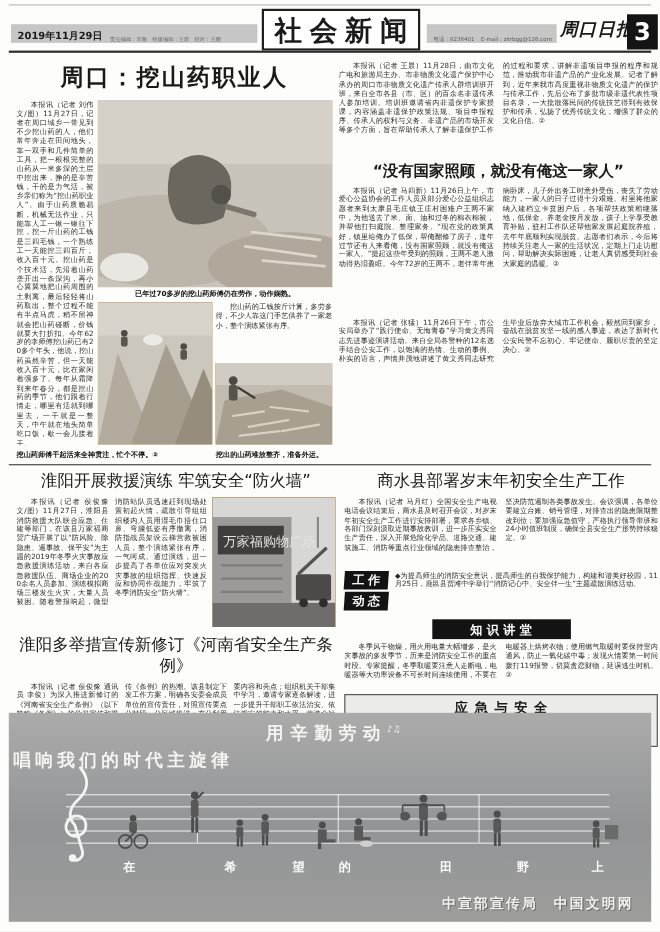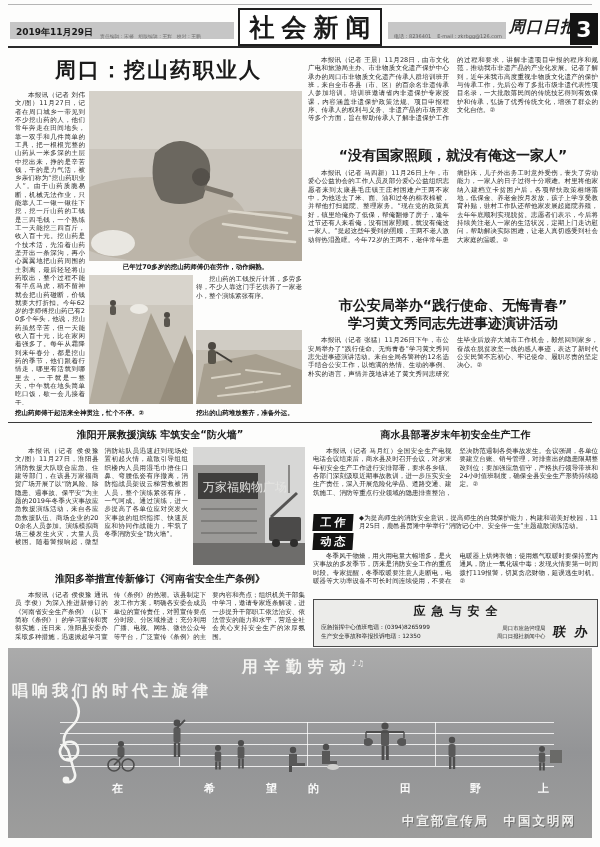--- a/index.html
+++ b/index.html
@@ -34,21 +34,21 @@
   .pageno { position:absolute; left:570px; top:13px; width:28px; height:32px; background:#141414;
     color:#fff; font-size:22px; font-weight:bold; display:flex; align-items:center; justify-content:center; }
 
   
   .main-left { position:absolute; left:15px; top:56px; width:287px; }
   .main-right { position:absolute; left:308px; top:56px; width:290px; }
   .h-big { font-size:21px; font-weight:bold; text-align:center; letter-spacing:2px; margin-bottom:7px; }
   .h-med { font-size:16px; font-weight:bold; text-align:center; letter-spacing:1px; margin-bottom:5px; }
   .h-sub { font-size:14px; font-weight:bold; text-align:center; margin:7px 0 4px; }
   .h-two { font-size:14px; font-weight:bold; text-align:center; line-height:1.3; margin:7px 0 4px; }
-  .h-small { font-size:10px; font-weight:bold; text-align:center; margin-bottom:5px; }
+  .h-small { font-size:15px; font-weight:normal; text-align:center; margin-bottom:5px; }
 
   .art1-grid { display:flex; gap:4px; }
   .art1-col { width:70px; height:314px; }
   .art1-right { width:213px; }
   .photo { position:relative; overflow:hidden; background:#a16207; }
   .photo svg { display:block; width:100%; height:100%; }
   .photo1 { height:170px; }
   .cap1 { text-align:center; margin:2px 0 3px; }
   .art1-row { display:flex; gap:3px; }
   .photo2 { width:104px; height:129px; }
@@ -198,24 +198,20 @@
       <div class="cap">挖出的山药堆放整齐，准备外运。</div>
     </div>
   </div>
 
   <div class="main-right">
     <div class="body2 art2-body tiny">本报讯（记者 王晨）11月28日，由市文化广电和旅游局主办、市非物质文化遗产保护中心承办的周口市非物质文化遗产传承人群培训班开班，来自全市各县（市、区）的百余名非遗传承人参加培训。培训班邀请省内非遗保护专家授课，内容涵盖非遗保护政策法规、项目申报程序、传承人的权利与义务、非遗产品的市场开发等多个方面，旨在帮助传承人了解非遗保护工作的过程和要求，讲解非遗项目申报的程序和规范，推动我市非遗产品的产业化发展。记者了解到，近年来我市高度重视非物质文化遗产的保护与传承工作，先后公布了多批市级非遗代表性项目名录，一大批散落民间的传统技艺得到有效保护和传承，弘扬了优秀传统文化，增强了群众的文化自信。②</div>
 
     <div class="h-sub">“没有国家照顾，就没有俺这一家人”</div>
     <div class="body2 art3-body tiny">本报讯（记者 马四新）11月26日上午，市爱心公益协会的工作人员及部分爱心公益组织志愿者来到太康县毛庄镇王庄村困难户王两不家中，为他送去了米、面、油和过冬的棉衣棉被，并帮他打扫庭院、整理家务。“现在党的政策真好，镇里给俺办了低保，帮俺翻修了房子，逢年过节还有人来看俺，没有国家照顾，就没有俺这一家人。”提起这些年受到的照顾，王两不老人激动得热泪盈眶。今年72岁的王两不，老伴常年患病卧床，儿子外出务工时意外受伤，丧失了劳动能力，一家人的日子过得十分艰难。村里将他家纳入建档立卡贫困户后，各项帮扶政策相继落地，低保金、养老金按月发放，孩子上学享受教育补贴，驻村工作队还帮他家发展起庭院养殖，去年年底顺利实现脱贫。志愿者们表示，今后将持续关注老人一家的生活状况，定期上门走访慰问，帮助解决实际困难，让老人真切感受到社会大家庭的温暖。②</div>
 
-    <div class="h-two">
-      <div>市公安局举办“践行使命、无悔青春”</div>
-      <div>学习黄文秀同志先进事迹演讲活动</div>
-    </div>
     <div class="body2 art4-body tiny">本报讯（记者 张猛）11月26日下午，市公安局举办了“践行使命、无悔青春”学习黄文秀同志先进事迹演讲活动。来自全局各警种的12名选手结合公安工作，以饱满的热情、生动的事例、朴实的语言，声情并茂地讲述了黄文秀同志研究生毕业后放弃大城市工作机会，毅然回到家乡，奋战在脱贫攻坚一线的感人事迹，表达了新时代公安民警不忘初心、牢记使命、履职尽责的坚定决心。②</div>
   </div>
 
   <div class="divider-mid"></div>
 
   <div class="mid-left">
     <div class="h-small">淮阳开展救援演练 牢筑安全“防火墙”</div>
     <div class="art5-grid">
       <div class="art5-body tiny">本报讯（记者 侯俊豫 文/图）11月27日，淮阳县消防救援大队联合应急、住建等部门，在该县万家福商贸广场开展了以“防风险、除隐患、遏事故、保平安”为主题的2019年冬季火灾事故应急救援演练活动，来自各应急救援队伍、商场企业的200余名人员参加。演练模拟商场三楼发生火灾，大量人员被困。随着警报响起，微型消防站队员迅速赶到现场处置初起火情，疏散引导组组织楼内人员用湿毛巾捂住口鼻、弯腰低姿有序撤离，消防指战员架设云梯营救被困人员，整个演练紧张有序，一气呵成。通过演练，进一步提高了各单位应对突发火灾事故的组织指挥、快速反应和协同作战能力，牢筑了冬季消防安全“防火墙”。</div>
       <div class="photo photo4">
@@ -247,20 +243,21 @@
     <div class="body2 art7-body tiny">本报讯（记者 马月红）全国安全生产电视电话会议结束后，商水县及时召开会议，对岁末年初安全生产工作进行安排部署，要求各乡镇、各部门深刻汲取近期事故教训，进一步压实安全生产责任，深入开展危险化学品、道路交通、建筑施工、消防等重点行业领域的隐患排查整治，坚决防范遏制各类事故发生。会议强调，各单位要建立台账、销号管理，对排查出的隐患限期整改到位；要加强应急值守，严格执行领导带班和24小时值班制度，确保全县安全生产形势持续稳定。②</div>
 
     <div class="wd-row">
       <div class="wd-label">
         <div class="wd-box">工作</div>
         <div class="wd-box">动态</div>
       </div>
       <div class="wd-text tiny">◆为提高师生的消防安全意识，提高师生的自我保护能力，构建和谐美好校园，11月25日，鹿邑县贾滩中学举行“消防记心中、安全伴一生”主题疏散演练活动。</div>
     </div>
 
+    <div class="zs-banner">知识讲堂</div>
     <div class="body2 zs-body tiny">冬季风干物燥，用火用电量大幅增多，是火灾事故的多发季节，历来是消防安全工作的重点时段。专家提醒，冬季取暖要注意人走断电，电暖器等大功率设备不可长时间连续使用，不要在电暖器上烘烤衣物；使用燃气取暖时要保持室内通风，防止一氧化碳中毒；发现火情要第一时间拨打119报警，切莫贪恋财物，延误逃生时机。②</div>
 
     <div class="ys-box">
       <div class="ys-title">应急与安全</div>
       <div class="ys-row">
         <div class="ys-phones">
           <div>应急指挥中心值班电话：(0394)8265999</div>
           <div>生产安全事故和举报投诉电话：12350</div>
         </div>
         <div class="ys-orgs">

